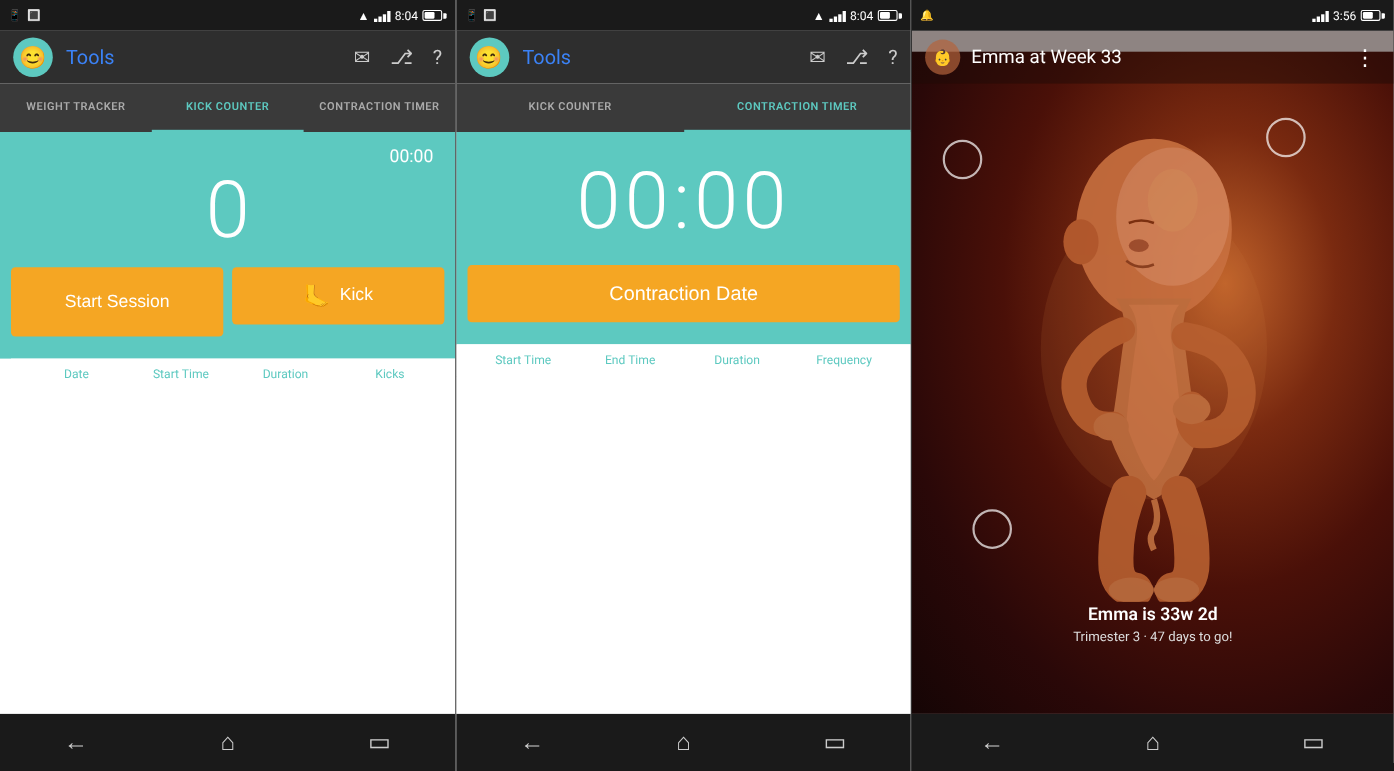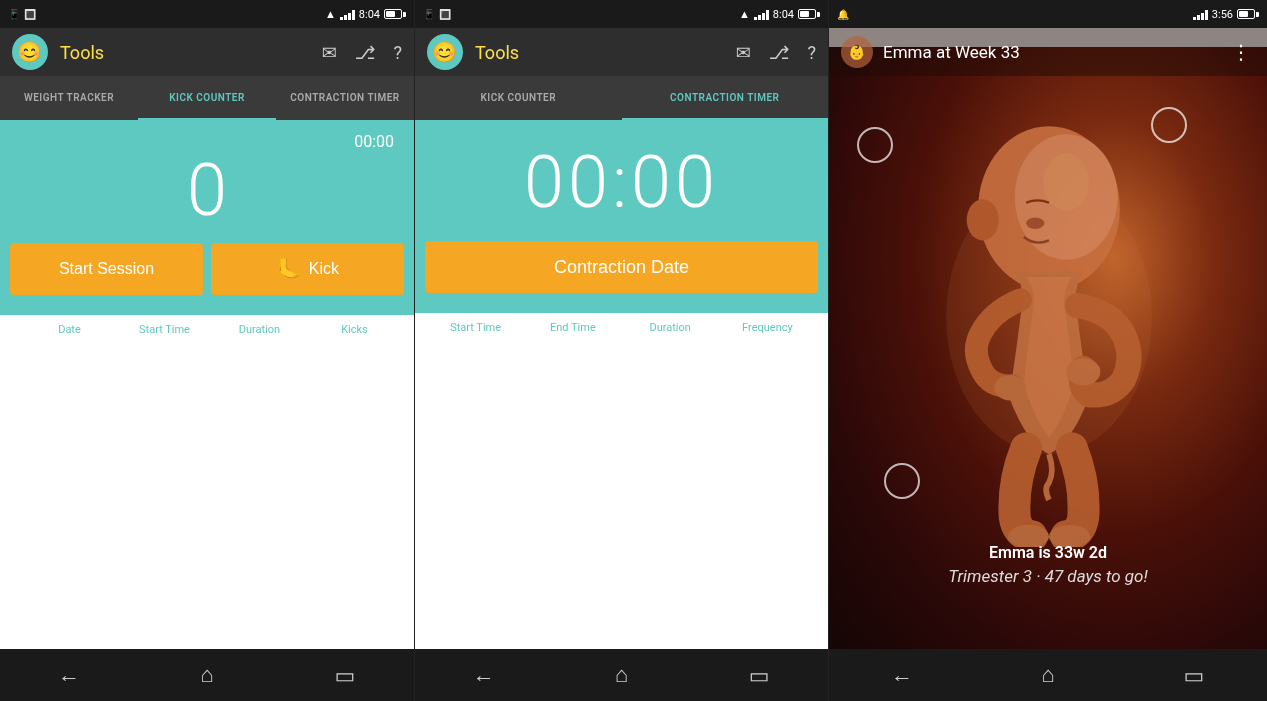--- a/index.html
+++ b/index.html
@@ -77,21 +77,21 @@
       height: 36px;
       border-radius: 50%;
       background: #5dc9c0;
       display: flex;
       align-items: center;
       justify-content: center;
       font-size: 20px;
     }
 
     .toolbar-title {
-      color: #fde047;
+      color: #3b82f6;
       font-size: 18px;
       font-weight: 400;
       flex: 1;
     }
 
     .toolbar-icons {
       display: flex;
       gap: 18px;
       align-items: center;
     }
@@ -161,21 +161,21 @@
       padding: 0 10px;
       gap: 8px;
     }
 
     .btn-start-session {
       flex: 1;
       background: #f5a623;
       color: #fff;
       border: none;
       border-radius: 4px;
-      height: 52px;
+      height: 63px;
       font-size: 16px;
       font-weight: 500;
       cursor: pointer;
     }
 
     .btn-kick {
       flex: 1;
       background: #f5a623;
       color: #fff;
       border: none;
@@ -277,22 +277,21 @@
 
     .baby-name-week {
       color: #fff;
       font-size: 16px;
       font-weight: 600;
       margin-bottom: 4px;
     }
 
     .baby-subtitle {
       color: #ddd;
-      font-size: 17px;
-      font-style: italic;
+      font-size: 12px;
     }
 
     
     .nav-bar {
       background: #1a1a1a;
       height: 52px;
       display: flex;
       align-items: center;
       justify-content: space-around;
     }

